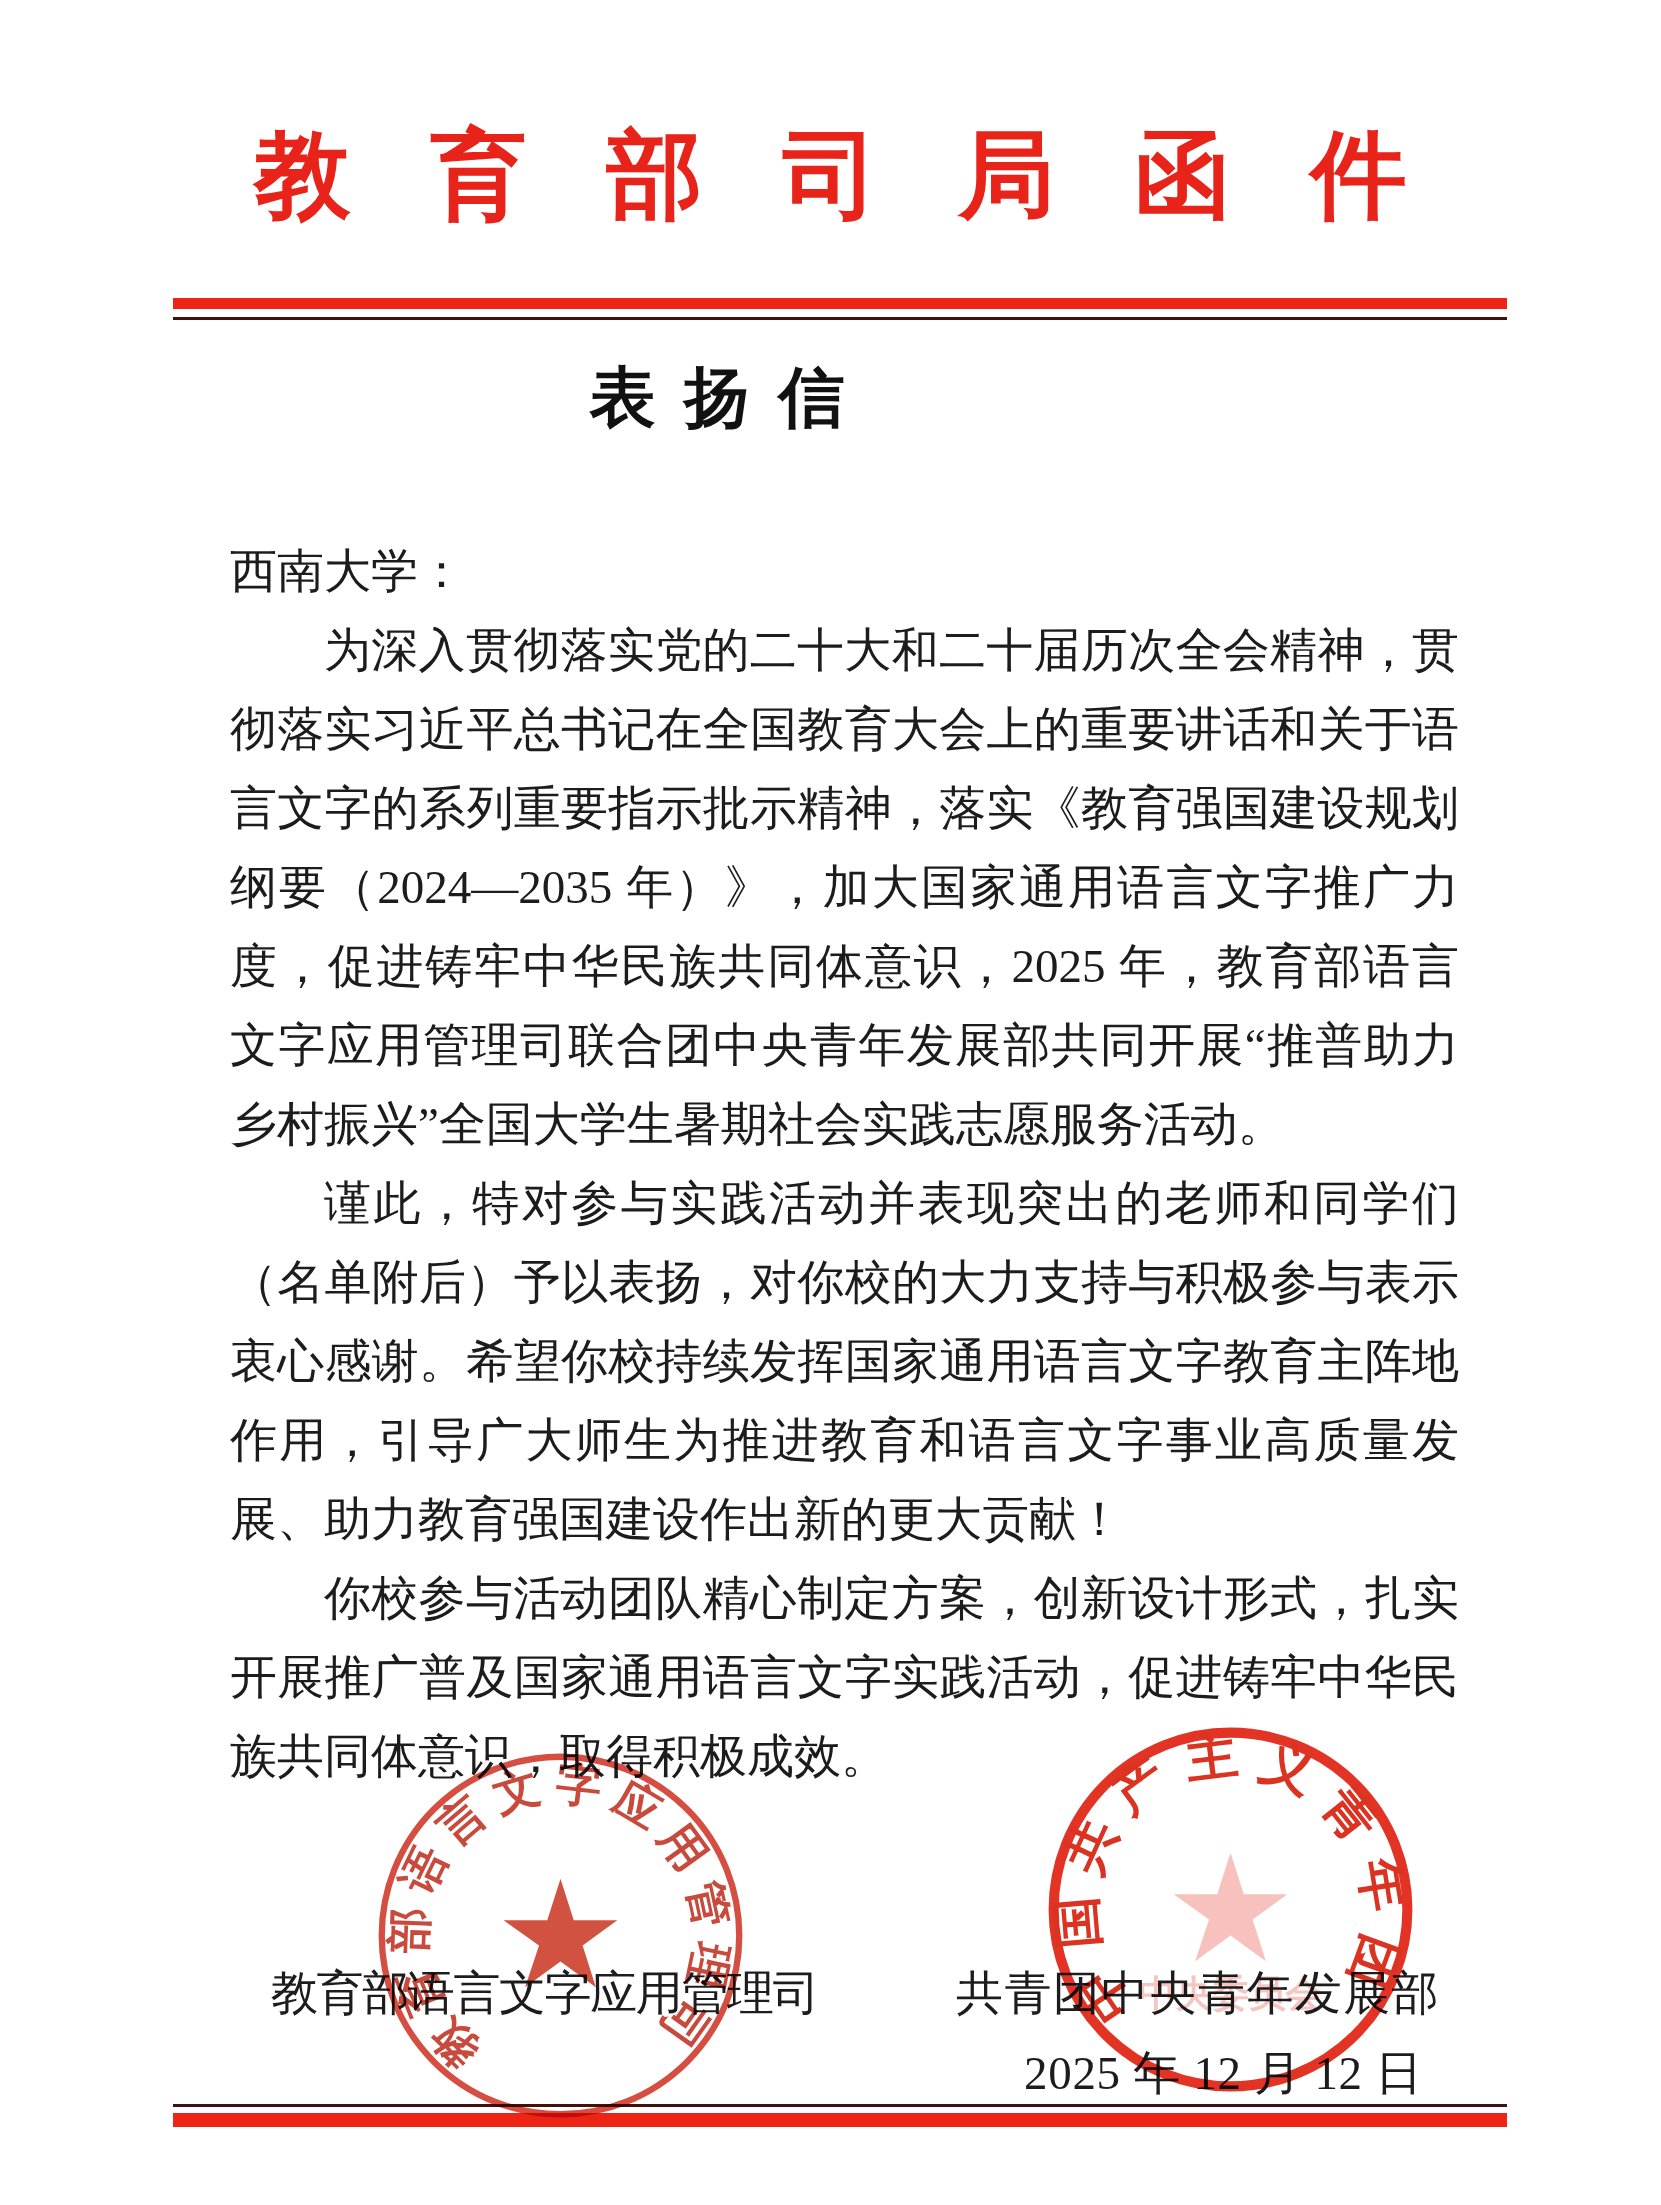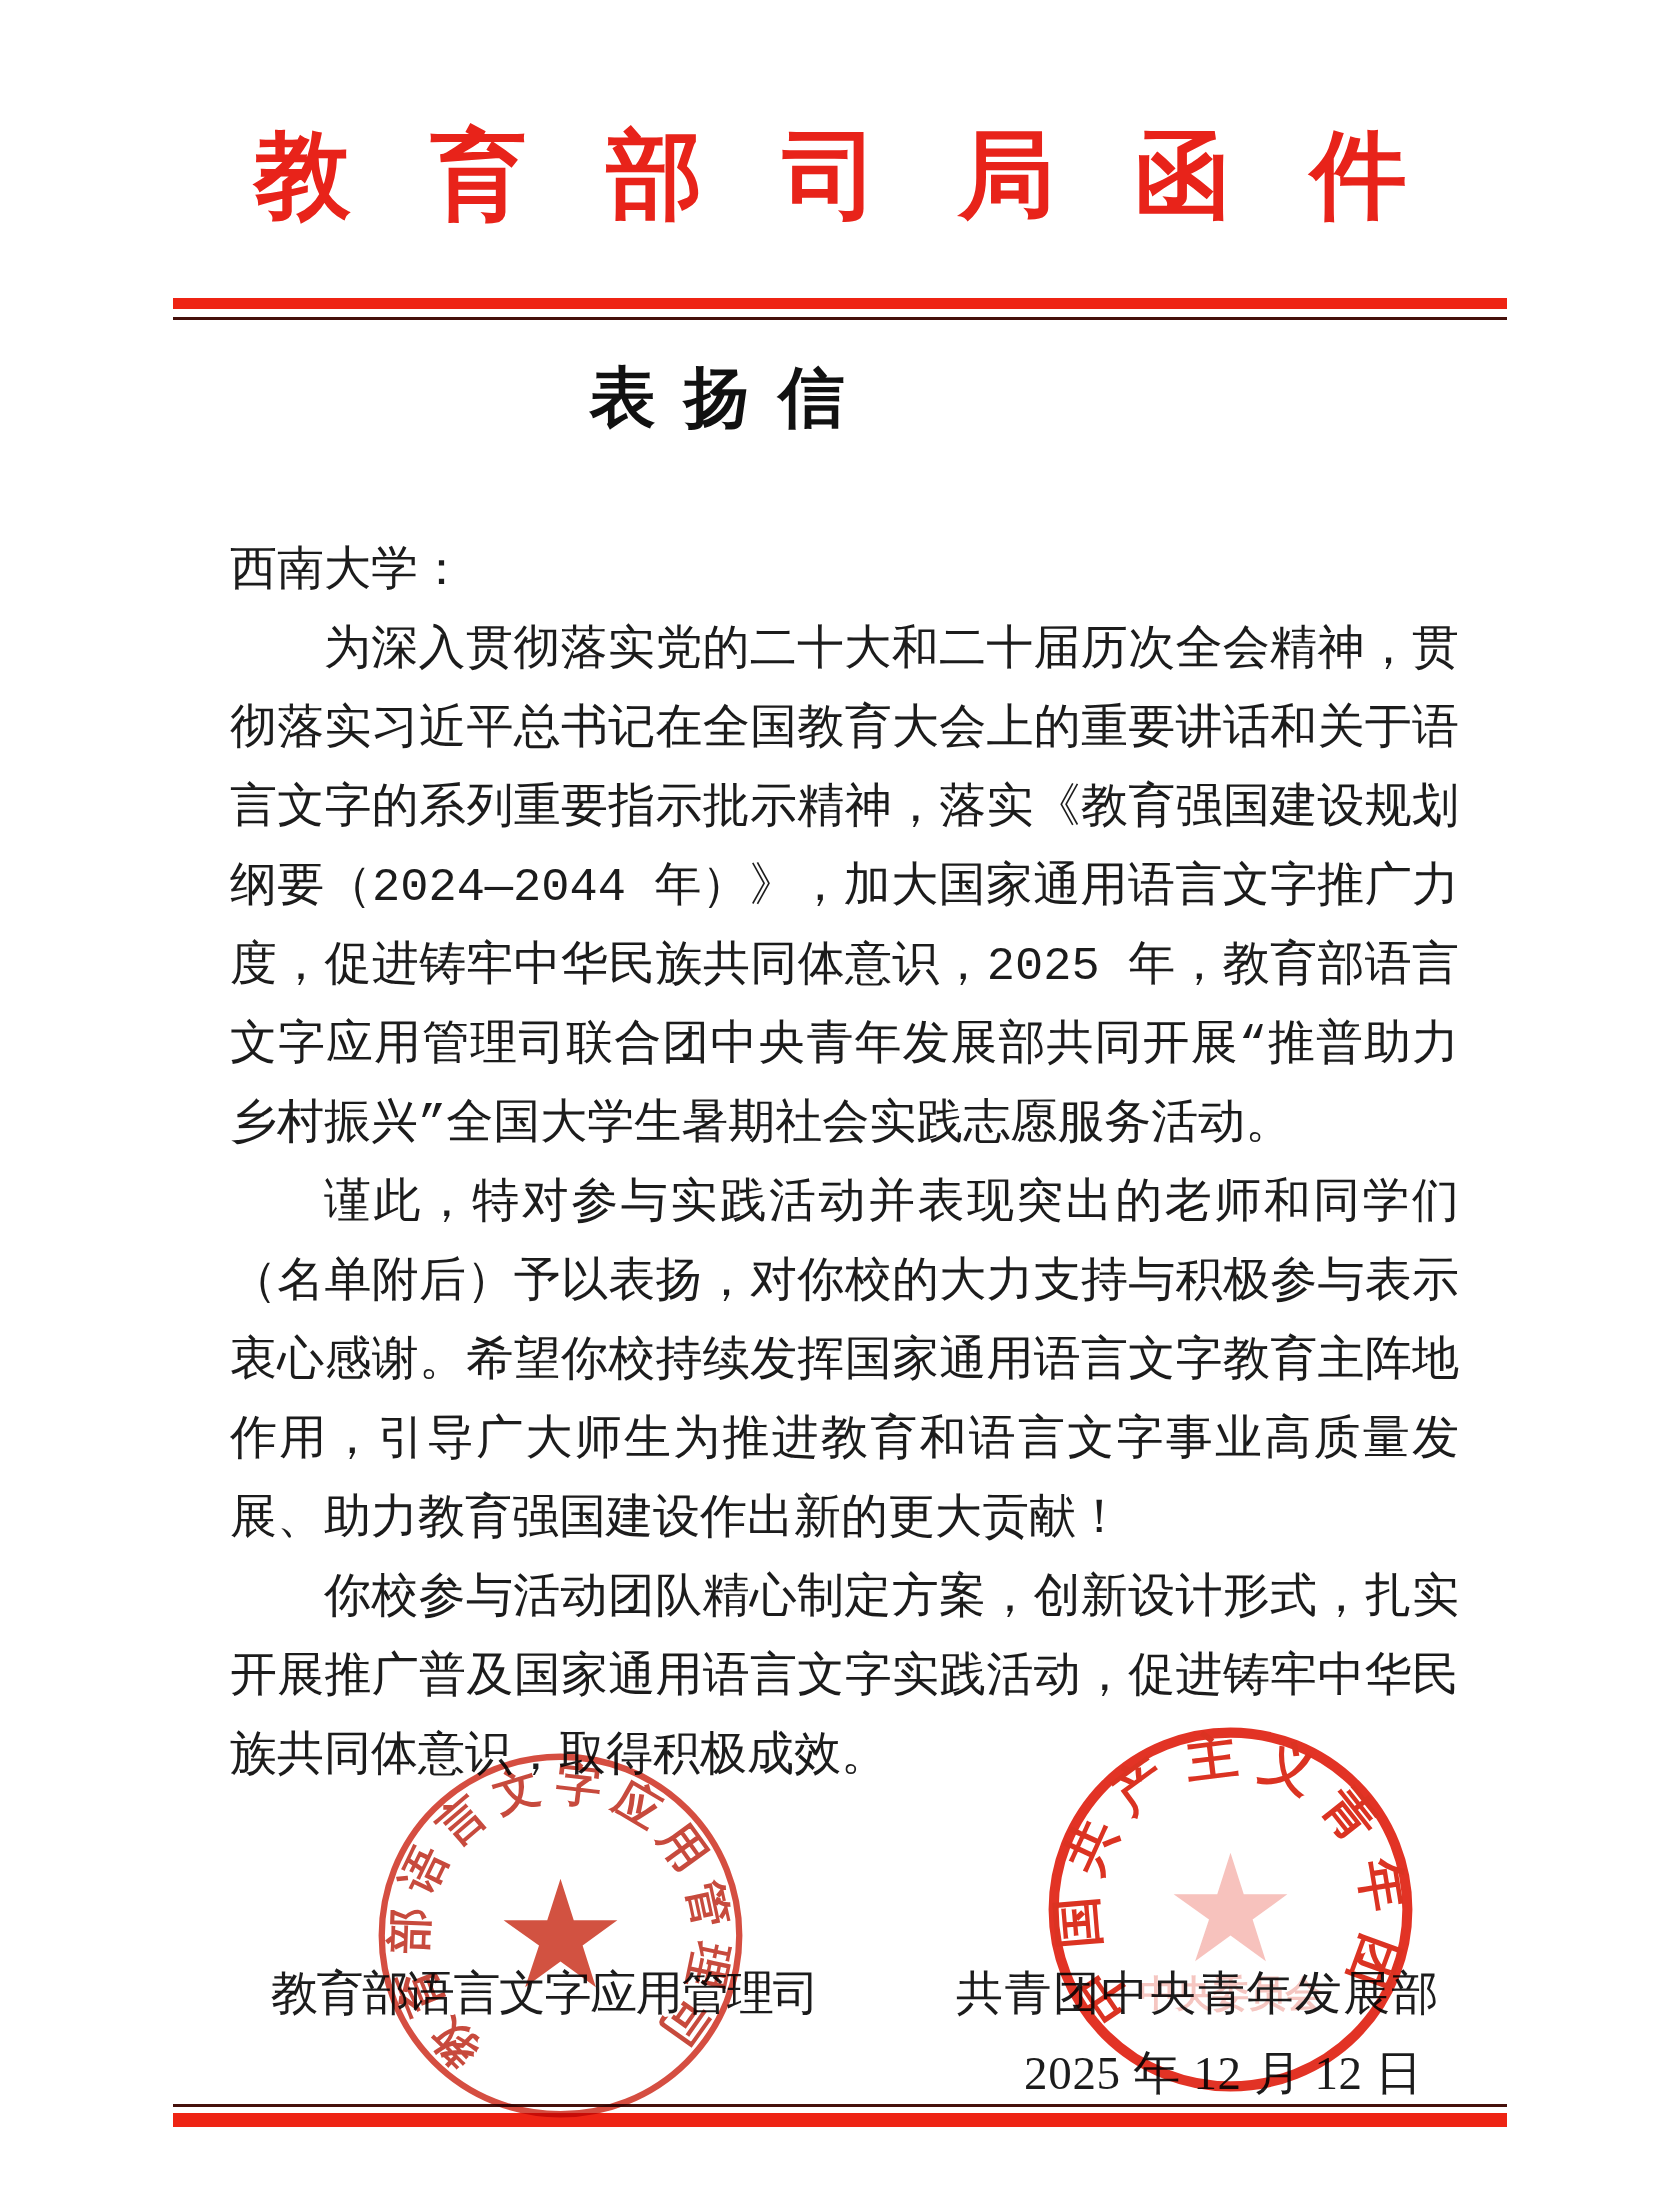--- a/index.html
+++ b/index.html
@@ -46,21 +46,20 @@
     line-height: 1.1;
     white-space: nowrap;
   }
   
   .body-text {
     position: absolute;
     top: 532px; left: 230px; width: 1229px;
     color: #1c1c1c;
     font-size: 47px;
     line-height: 79px;
-    font-family: Liberation Mono, monospace;
   }
   .body-text p { margin: 0; padding: 0; }
   .salutation { text-align: left; }
   .para {
     text-indent: 2em;
     text-align: justify;
   }
   
   .sig, .date-line {
     position: absolute;
@@ -102,21 +101,21 @@
 
   <div class="letterhead">教育部司局函件</div>
 
   <div class="rule rule-top-thick"></div>
   <div class="rule rule-top-thin"></div>
 
   <div class="doc-title">表扬信</div>
 
   <div class="body-text">
     <p class="salutation">西南大学：</p>
-    <p class="para">为深入贯彻落实党的二十大和二十届历次全会精神，贯彻落实习近平总书记在全国教育大会上的重要讲话和关于语言文字的系列重要指示批示精神，落实《教育强国建设规划纲要（2024—2044 年）》，加大国家通用语言文字推广力度，促进铸牢中华民族共同体意识，2025 年，教育部语言文字应用管理司联合团中央青年发展部共同开展“推普助力乡村振兴”全国大学生暑期社会实践志愿服务活动。</p>
+    <p class="para">为深入贯彻落实党的二十大和二十届历次全会精神，贯彻落实习近平总书记在全国教育大会上的重要讲话和关于语言文字的系列重要指示批示精神，落实《教育强国建设规划纲要（2024—2035 年）》，加大国家通用语言文字推广力度，促进铸牢中华民族共同体意识，2025 年，教育部语言文字应用管理司联合团中央青年发展部共同开展“推普助力乡村振兴”全国大学生暑期社会实践志愿服务活动。</p>
     <p class="para">谨此，特对参与实践活动并表现突出的老师和同学们（名单附后）予以表扬，对你校的大力支持与积极参与表示衷心感谢。希望你校持续发挥国家通用语言文字教育主阵地作用，引导广大师生为推进教育和语言文字事业高质量发展、助力教育强国建设作出新的更大贡献！</p>
     <p class="para">你校参与活动团队精心制定方案，创新设计形式，扎实开展推广普及国家通用语言文字实践活动，促进铸牢中华民族共同体意识，取得积极成效。</p>
   </div>
 
   <div class="sig sig-left">教育部语言文字应用管理司</div>
   <div class="sig sig-right">共青团中央青年发展部</div>
 
   <div class="date-line">2025 年 12 月 12 日</div>
 
   <svg class="seal seal-left" viewBox="0 0 600 600">

